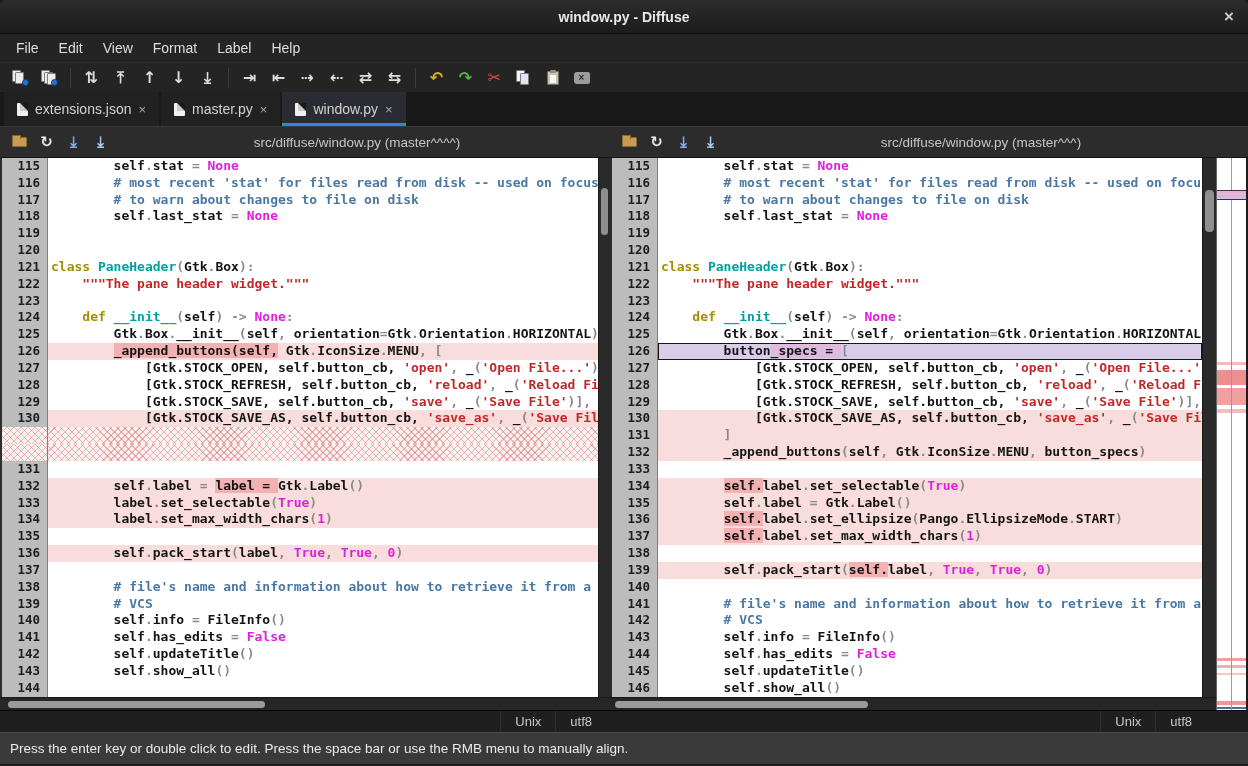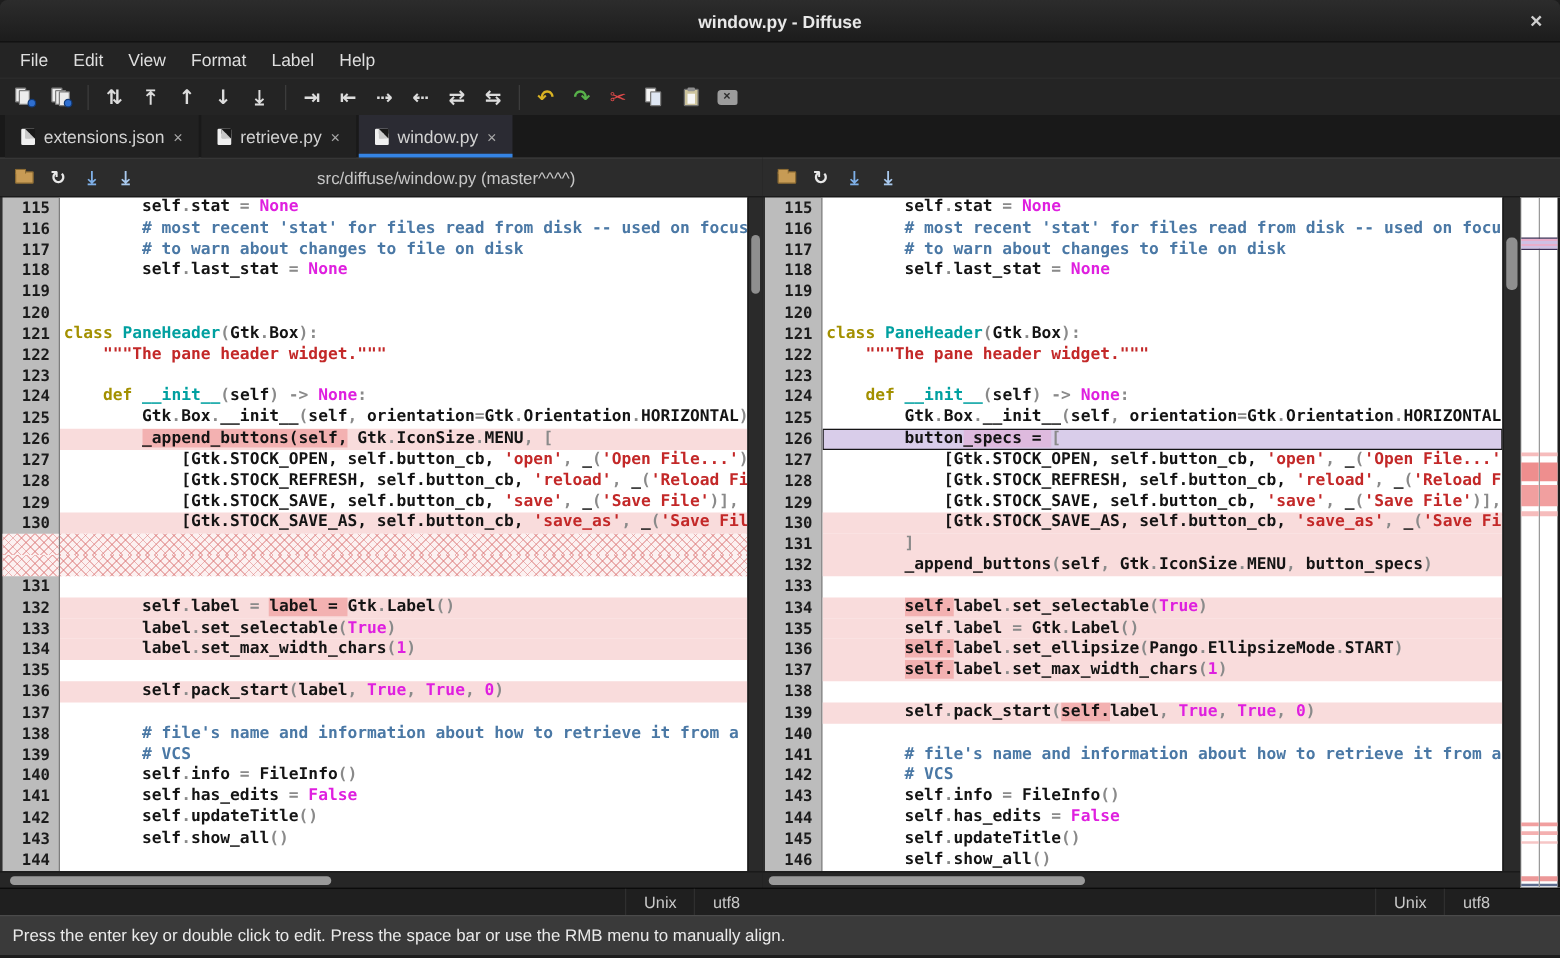--- a/index.html
+++ b/index.html
@@ -227,21 +227,21 @@
   </div>
 
 <div class="tabbar">
     <div class="tab">
       <div class="docicon"></div>
       <span class="tlabel">extensions.json</span>
       <span class="tabclose">×</span>
     </div>
     <div class="tab">
       <div class="docicon"></div>
-      <span class="tlabel">retrieve.py</span>
+      <span class="tlabel">master.py</span>
       <span class="tabclose">×</span>
     </div>
     <div class="tab active">
       <div class="docicon"></div>
       <span class="tlabel">window.py</span>
       <span class="tabclose">×</span>
     </div>
   </div>
 
 <div class="main">
@@ -350,20 +350,21 @@
           <div class="phbtn">
             <span class="phglyph" style="color: rgb(232, 232, 232);">↻</span>
           </div>
           <div class="phbtn">
             <span class="phglyph" style="color: rgb(127, 176, 232);">⤓</span>
           </div>
           <div class="phbtn">
             <span class="phglyph" style="color: rgb(169, 201, 238);">⤓</span>
           </div>
         </div>
+      <div class="ph-title">src/diffuse/window.py (master^^^)</div>
     </div>
     <div class="pane-lower">
       <div class="pane-col">
         <div class="pane-body">
           <div class="gutter">
               <div class="gnum">115</div>
               <div class="gnum">116</div>
               <div class="gnum">117</div>
               <div class="gnum">118</div>
               <div class="gnum">119</div>

